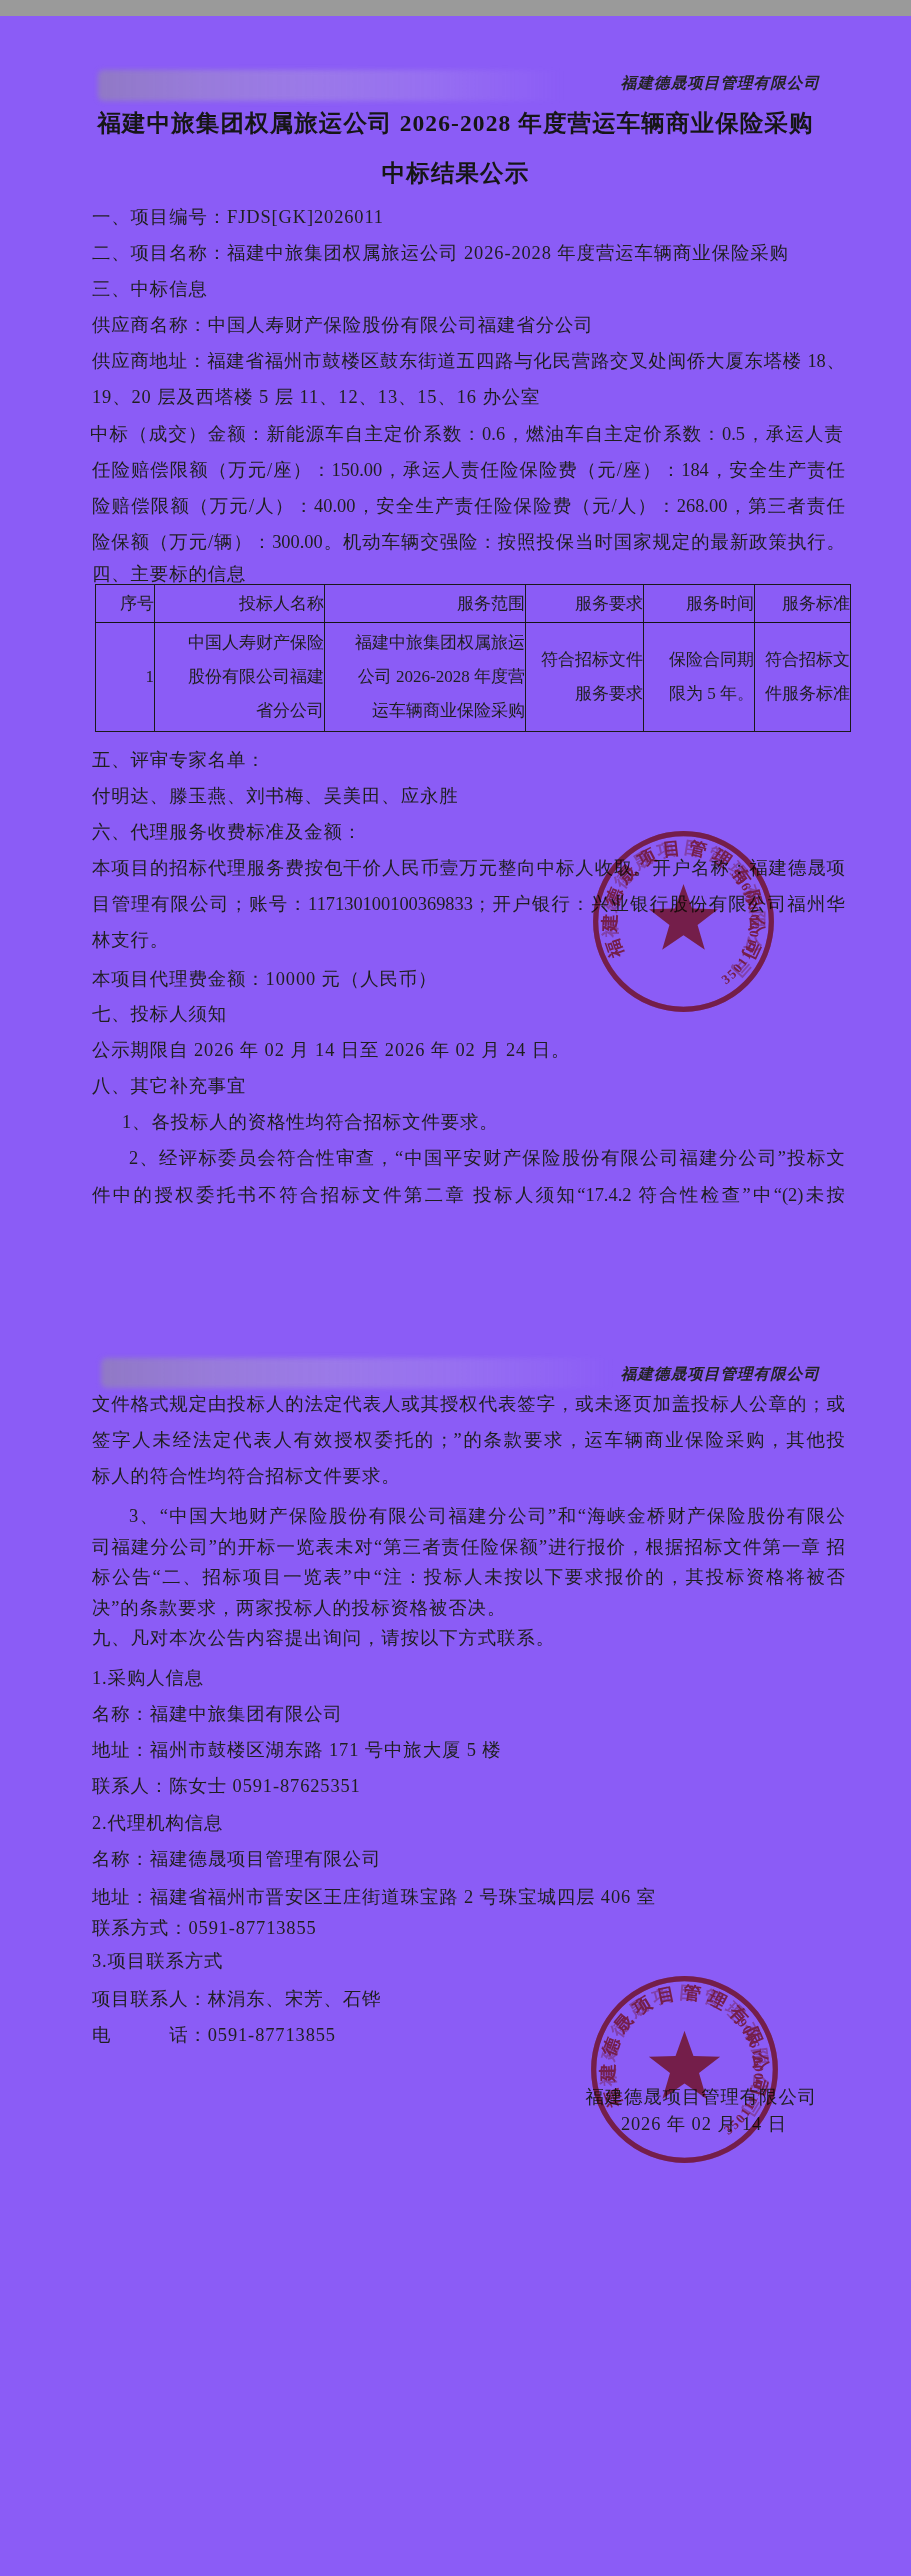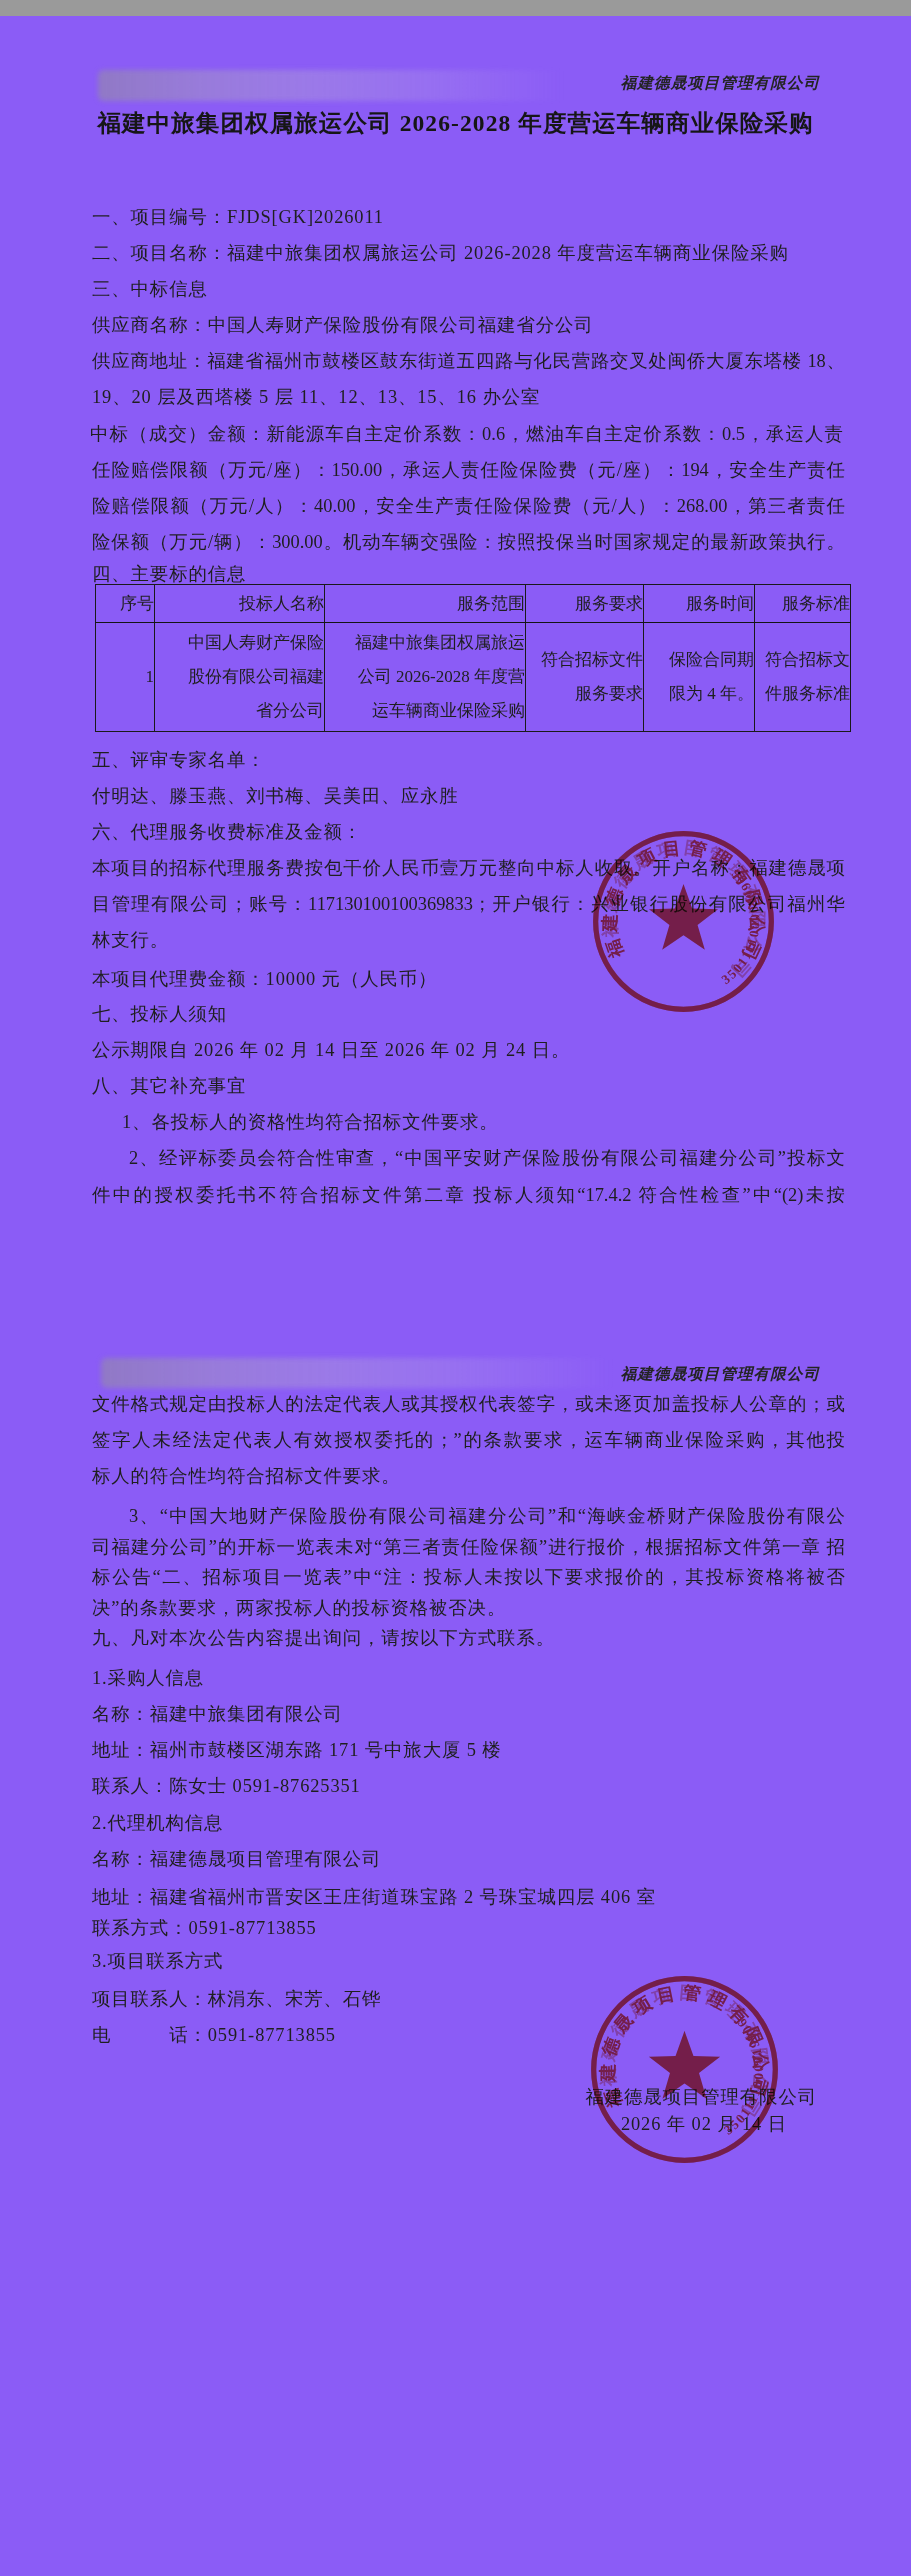--- a/index.html
+++ b/index.html
@@ -99,30 +99,31 @@
 
 <div class="page">
 
   <div class="smudge abs" id="smudge-0" style="left: 98px; top: 54px; width: 468px; height: 31px;"></div>
   <div class="smudge abs" id="smudge-1" style="left: 101px; top: 1342px; width: 514px; height: 30px;"></div>
 
   <div class="logo" id="logo-0" style="top: 57px;">福建德晟项目管理有限公司</div>
   <div class="logo" id="logo-1" style="top: 1348px;">福建德晟项目管理有限公司</div>
 
   <div class="doc-title" id="title-line" style="top: 91px;">福建中旅集团权属旅运公司 2026-2028 年度营运车辆商业保险采购</div>
+  <div class="doc-title" id="subtitle-line" style="top: 141px;">中标结果公示</div>
 
   <div id="lines-root">
       <div class="line" style="left: 92px; top: 191px;">一、项目编号：FJDS[GK]2026011</div>
       <div class="line" style="left: 92px; top: 227px;">二、项目名称：福建中旅集团权属旅运公司 2026-2028 年度营运车辆商业保险采购</div>
       <div class="line" style="left: 92px; top: 263px;">三、中标信息</div>
       <div class="line" style="left: 92px; top: 299px;">供应商名称：中国人寿财产保险股份有限公司福建省分公司</div>
       <div class="line fill" style="left: 92px; top: 335px; width: 753px;">供应商地址：福建省福州市鼓楼区鼓东街道五四路与化民营路交叉处闽侨大厦东塔楼 18、</div>
       <div class="line" style="left: 92px; top: 371px;">19、20 层及西塔楼 5 层 11、12、13、15、16 办公室</div>
       <div class="line fill" style="left: 90px; top: 408px; width: 753px;">中标（成交）金额：新能源车自主定价系数：0.6，燃油车自主定价系数：0.5，承运人责</div>
-      <div class="line fill" style="left: 92px; top: 444px; width: 753px;">任险赔偿限额（万元/座）：150.00，承运人责任险保险费（元/座）：194，安全生产责任</div>
+      <div class="line fill" style="left: 92px; top: 444px; width: 753px;">任险赔偿限额（万元/座）：150.00，承运人责任险保险费（元/座）：184，安全生产责任</div>
       <div class="line fill" style="left: 92px; top: 480px; width: 753px;">险赔偿限额（万元/人）：40.00，安全生产责任险保险费（元/人）：268.00，第三者责任</div>
       <div class="line fill" style="left: 92px; top: 516px; width: 753px;">险保额（万元/辆）：300.00。机动车辆交强险：按照投保当时国家规定的最新政策执行。</div>
       <div class="line" style="left: 92px; top: 548px;">四、主要标的信息</div>
       <div class="line" style="left: 92px; top: 734px;">五、评审专家名单：</div>
       <div class="line" style="left: 92px; top: 770px;">付明达、滕玉燕、刘书梅、吴美田、应永胜</div>
       <div class="line" style="left: 92px; top: 806px;">六、代理服务收费标准及金额：</div>
       <div class="line fill" style="left: 92px; top: 842px; width: 753px;">本项目的招标代理服务费按包干价人民币壹万元整向中标人收取。开户名称：福建德晟项</div>
       <div class="line fill" style="left: 92px; top: 878px; width: 753px;">目管理有限公司；账号：117130100100369833；开户银行：兴业银行股份有限公司福州华</div>
       <div class="line" style="left: 92px; top: 914px;">林支行。</div>
       <div class="line" style="left: 92px; top: 953px;">本项目代理费金额：10000 元（人民币）</div>
@@ -177,21 +178,21 @@
         <td>1</td>
         <td>中国人寿财产保险
 股份有限公司福建
 省分公司</td>
         <td>福建中旅集团权属旅运
 公司 2026-2028 年度营
 运车辆商业保险采购</td>
         <td>符合招标文件
 服务要求</td>
         <td>保险合同期
-限为 4 年。</td>
+限为 5 年。</td>
         <td>符合招标文
 件服务标准</td>
       </tr>
     </tbody>
   </table>
 
   <div class="sig" id="sig-company" style="top: 2068px; right: 94px;">福建德晟项目管理有限公司</div>
   <div class="sig" id="sig-date" style="top: 2095px; right: 124px;">2026 年 02 月 14 日</div>
 
   <div id="stamps-root">

